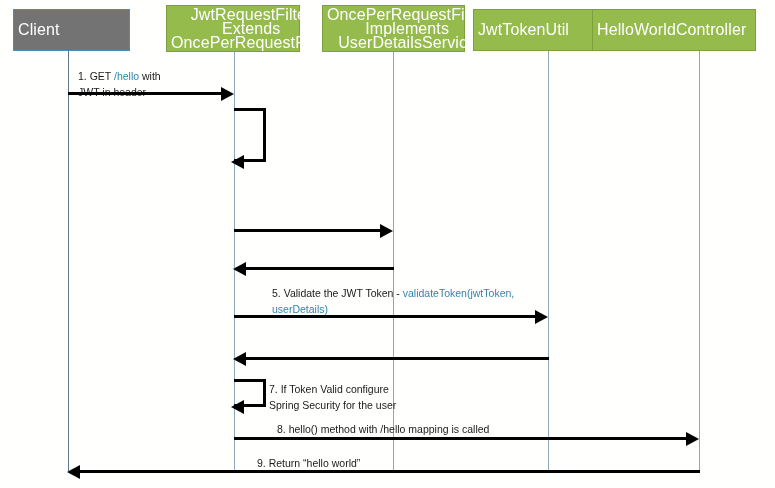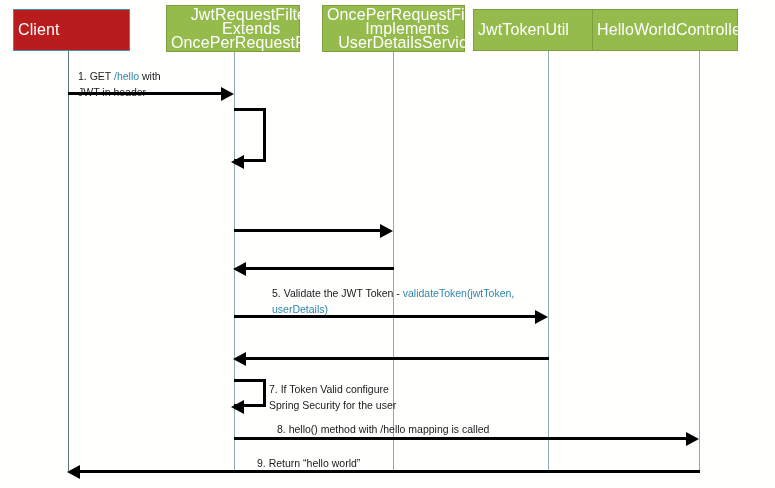--- a/index.html
+++ b/index.html
@@ -27,21 +27,21 @@
     align-items: center;
     justify-content: flex-start;
     text-align: center;
     color: #ffffff;
     font-size: 16px;
     line-height: 14px;
     letter-spacing: 0.1px;
     padding: 2px 4px;
   }
   .participant.client {
-    background: #b91c1c;
+    background: #737373;
     border: 1px solid #3f93b0;
   }
   .participant.green {
     background: #94bb4c;
     border: 1px solid #7d9f3e;
   }
   .participant .plabel {
     white-space: pre-line;
     display: block;
   }
@@ -119,21 +119,21 @@
   <div class="participant green" style="left:322px; top:5px; width:143px; height:47px;">
     <span class="plabel">OncePerRequestFilter
 Implements
 UserDetailsService</span>
   </div>
 
   <div class="participant green" style="left:473px; top:9px; width:152px; height:42px;">
     <span class="plabel">JwtTokenUtil</span>
   </div>
 
-  <div class="participant green" style="left:592px; top:9px; width:146px; height:42px;">
+  <div class="participant green" style="left:592px; top:9px; width:164px; height:42px;">
     <span class="plabel">HelloWorldController</span>
   </div>
 
   <div class="lifeline" style="left:68px; top:51px; height:420px;"></div>
   <div class="lifeline faint" style="left:234px; top:52px; height:419px;"></div>
   <div class="lifeline faint" style="left:393px; top:52px; height:419px;"></div>
   <div class="lifeline faint" style="left:548px; top:51px; height:420px;"></div>
   <div class="lifeline faint" style="left:699px; top:51px; height:420px;"></div>
 
   <div class="msg-label" style="left:78px; top:68px; width:160px;"><span class="plain">1.</span><span class="plain">   GET </span><span class="code">/hello</span><span class="plain"> with

